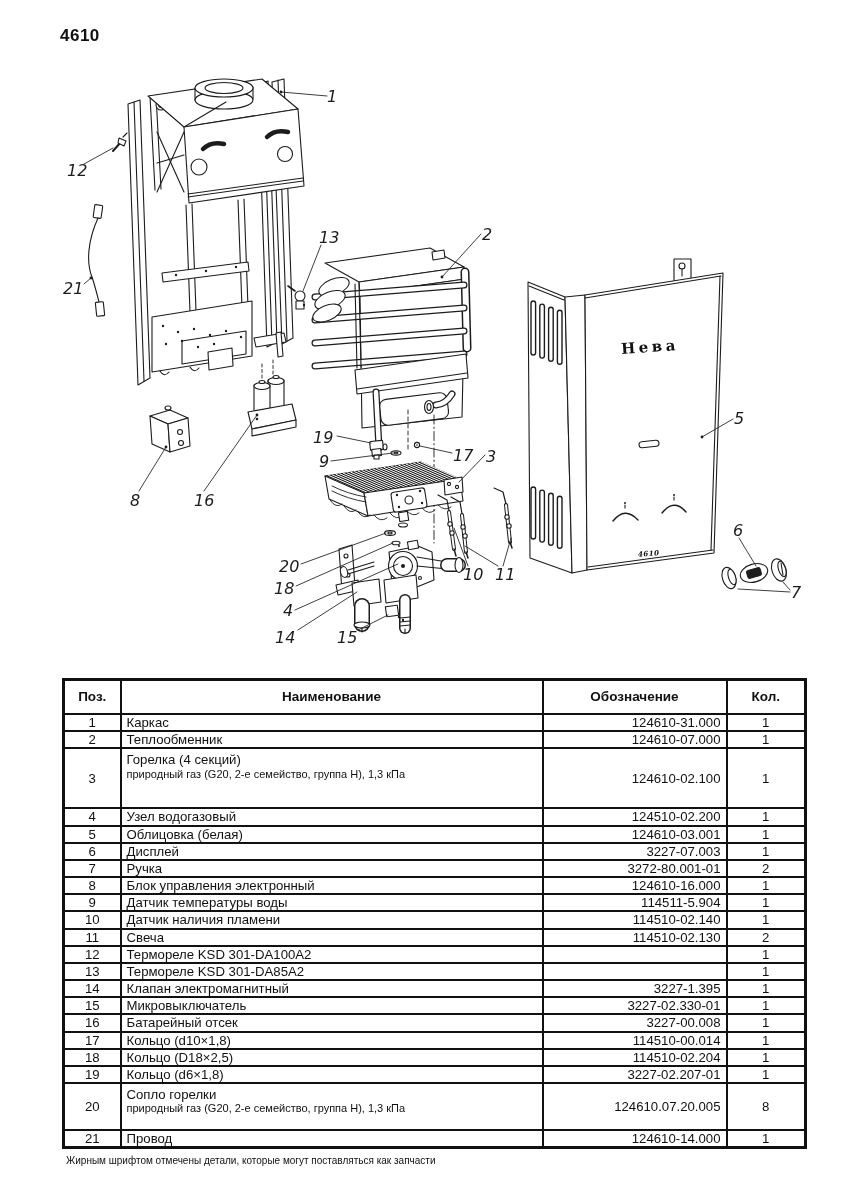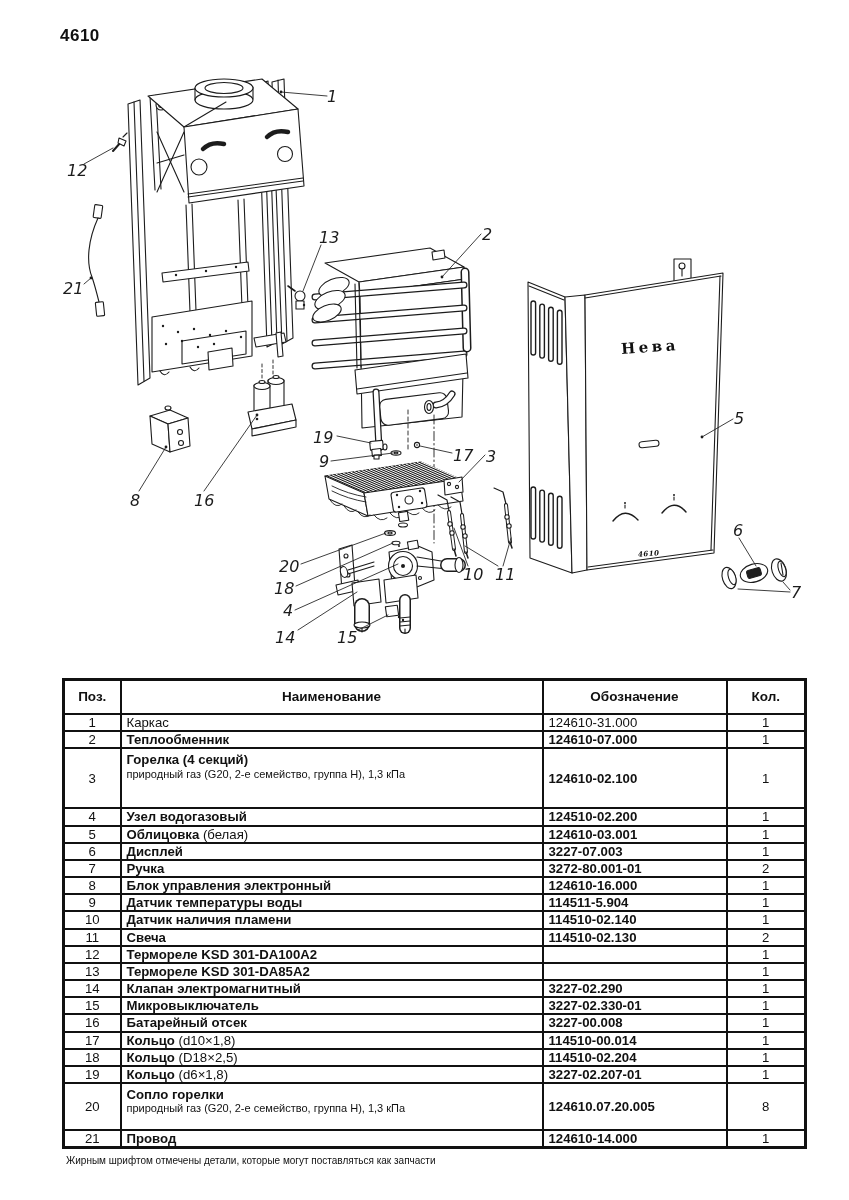--- a/index.html
+++ b/index.html
@@ -38,22 +38,22 @@
     overflow:hidden;white-space:nowrap;
   }
   .parts th{height:32px;font-size:13.5px;font-weight:bold;text-align:center;}
   .parts td{height:15px;}
   .col-pos{width:57px;}
   .col-name{width:422px;}
   .col-code{width:184px;}
   .col-qty{width:79px;}
   .c-pos,.c-qty{text-align:center;}
   .c-name{padding-left:7px;}
-  .c-code{padding-left:8px;}
-  .b{font-weight:bold;}
+  .c-code{padding-left:8px;text-align:right;}
+  .b{font-weight:normal;}
   .sub{font-size:11px;font-weight:normal;white-space:nowrap;}
   tr.tall .c-name{vertical-align:top;padding-top:3px;}
   .footnote{
     position:absolute;left:66px;top:1155px;
     font-size:10px;color:#111;
   }
 </style>
 </head>
 <body>
 
@@ -511,21 +511,21 @@
       </tr>
       <tr>
         <td class="c-pos">13</td>
         <td class="c-name"><span class="b">Термореле KSD 301-DA85A2</span></td>
         <td class="c-code"></td>
         <td class="c-qty">1</td>
       </tr>
       <tr>
         <td class="c-pos">14</td>
         <td class="c-name"><span class="b">Клапан электромагнитный</span></td>
-        <td class="c-code b">3227-02.290</td>
+        <td class="c-code b">3227-1.395</td>
         <td class="c-qty">1</td>
       </tr>
       <tr>
         <td class="c-pos">15</td>
         <td class="c-name"><span class="b">Микровыключатель</span></td>
         <td class="c-code b">3227-02.330-01</td>
         <td class="c-qty">1</td>
       </tr>
       <tr>
         <td class="c-pos">16</td>

